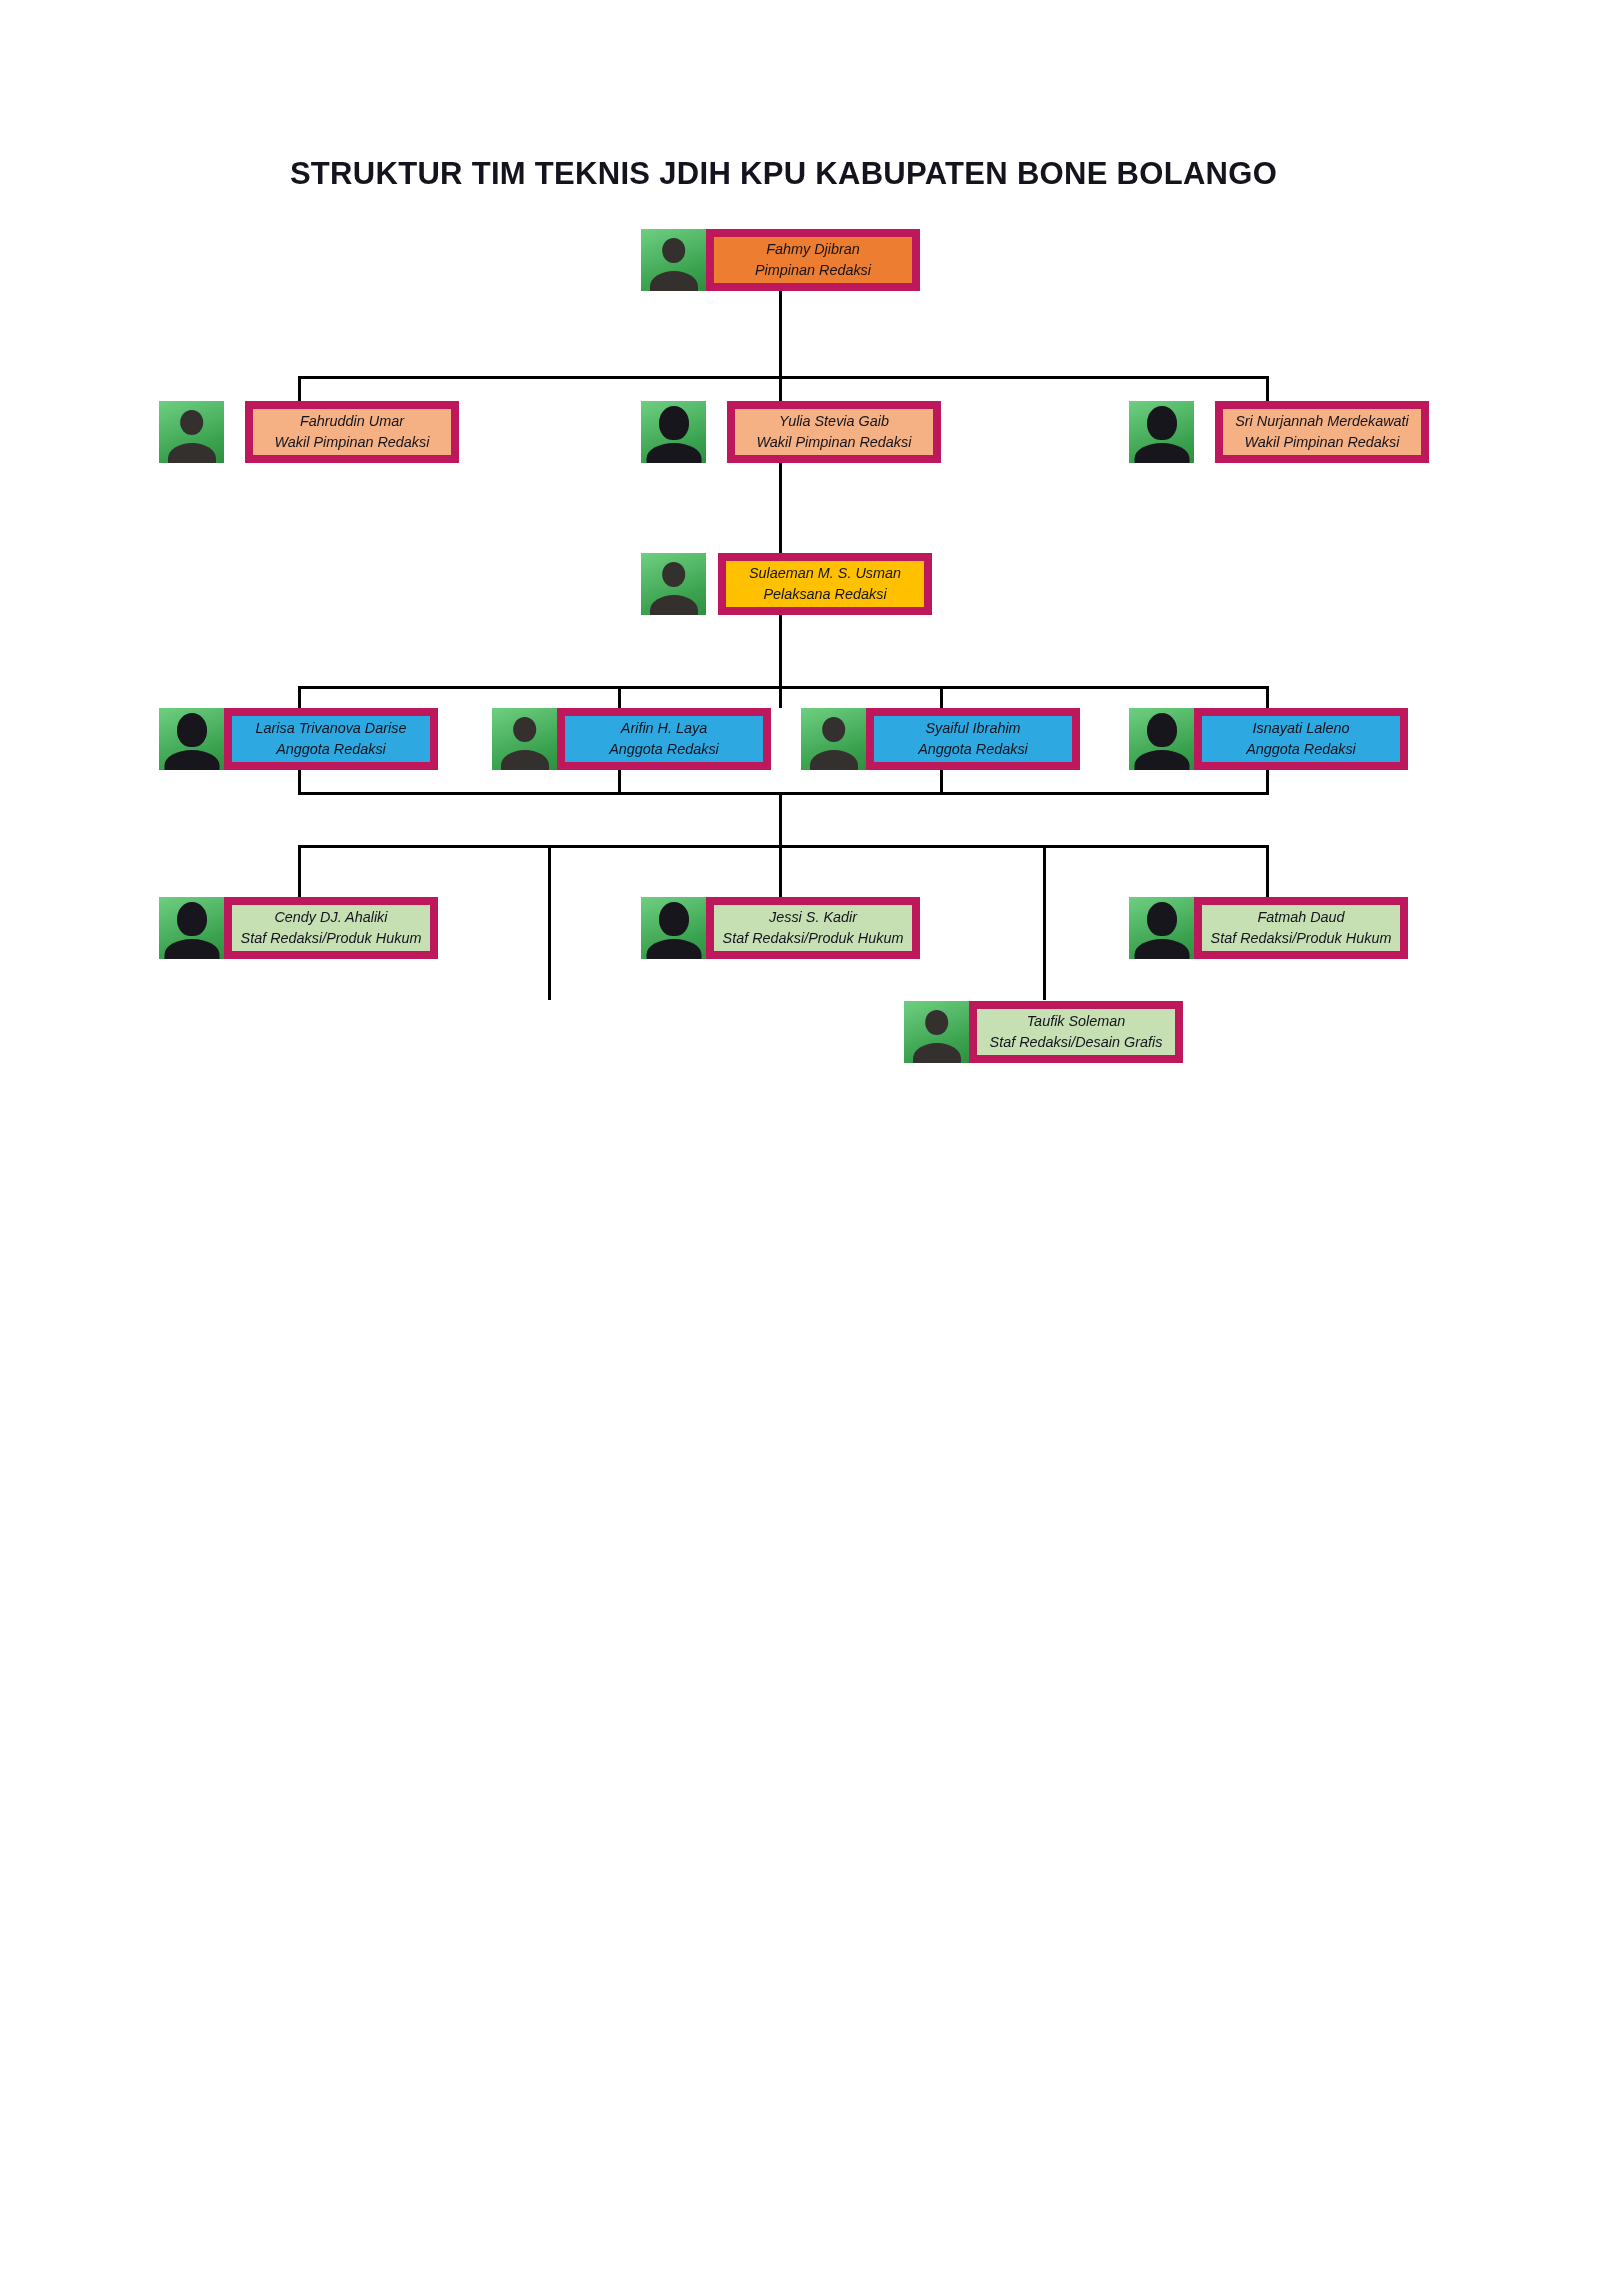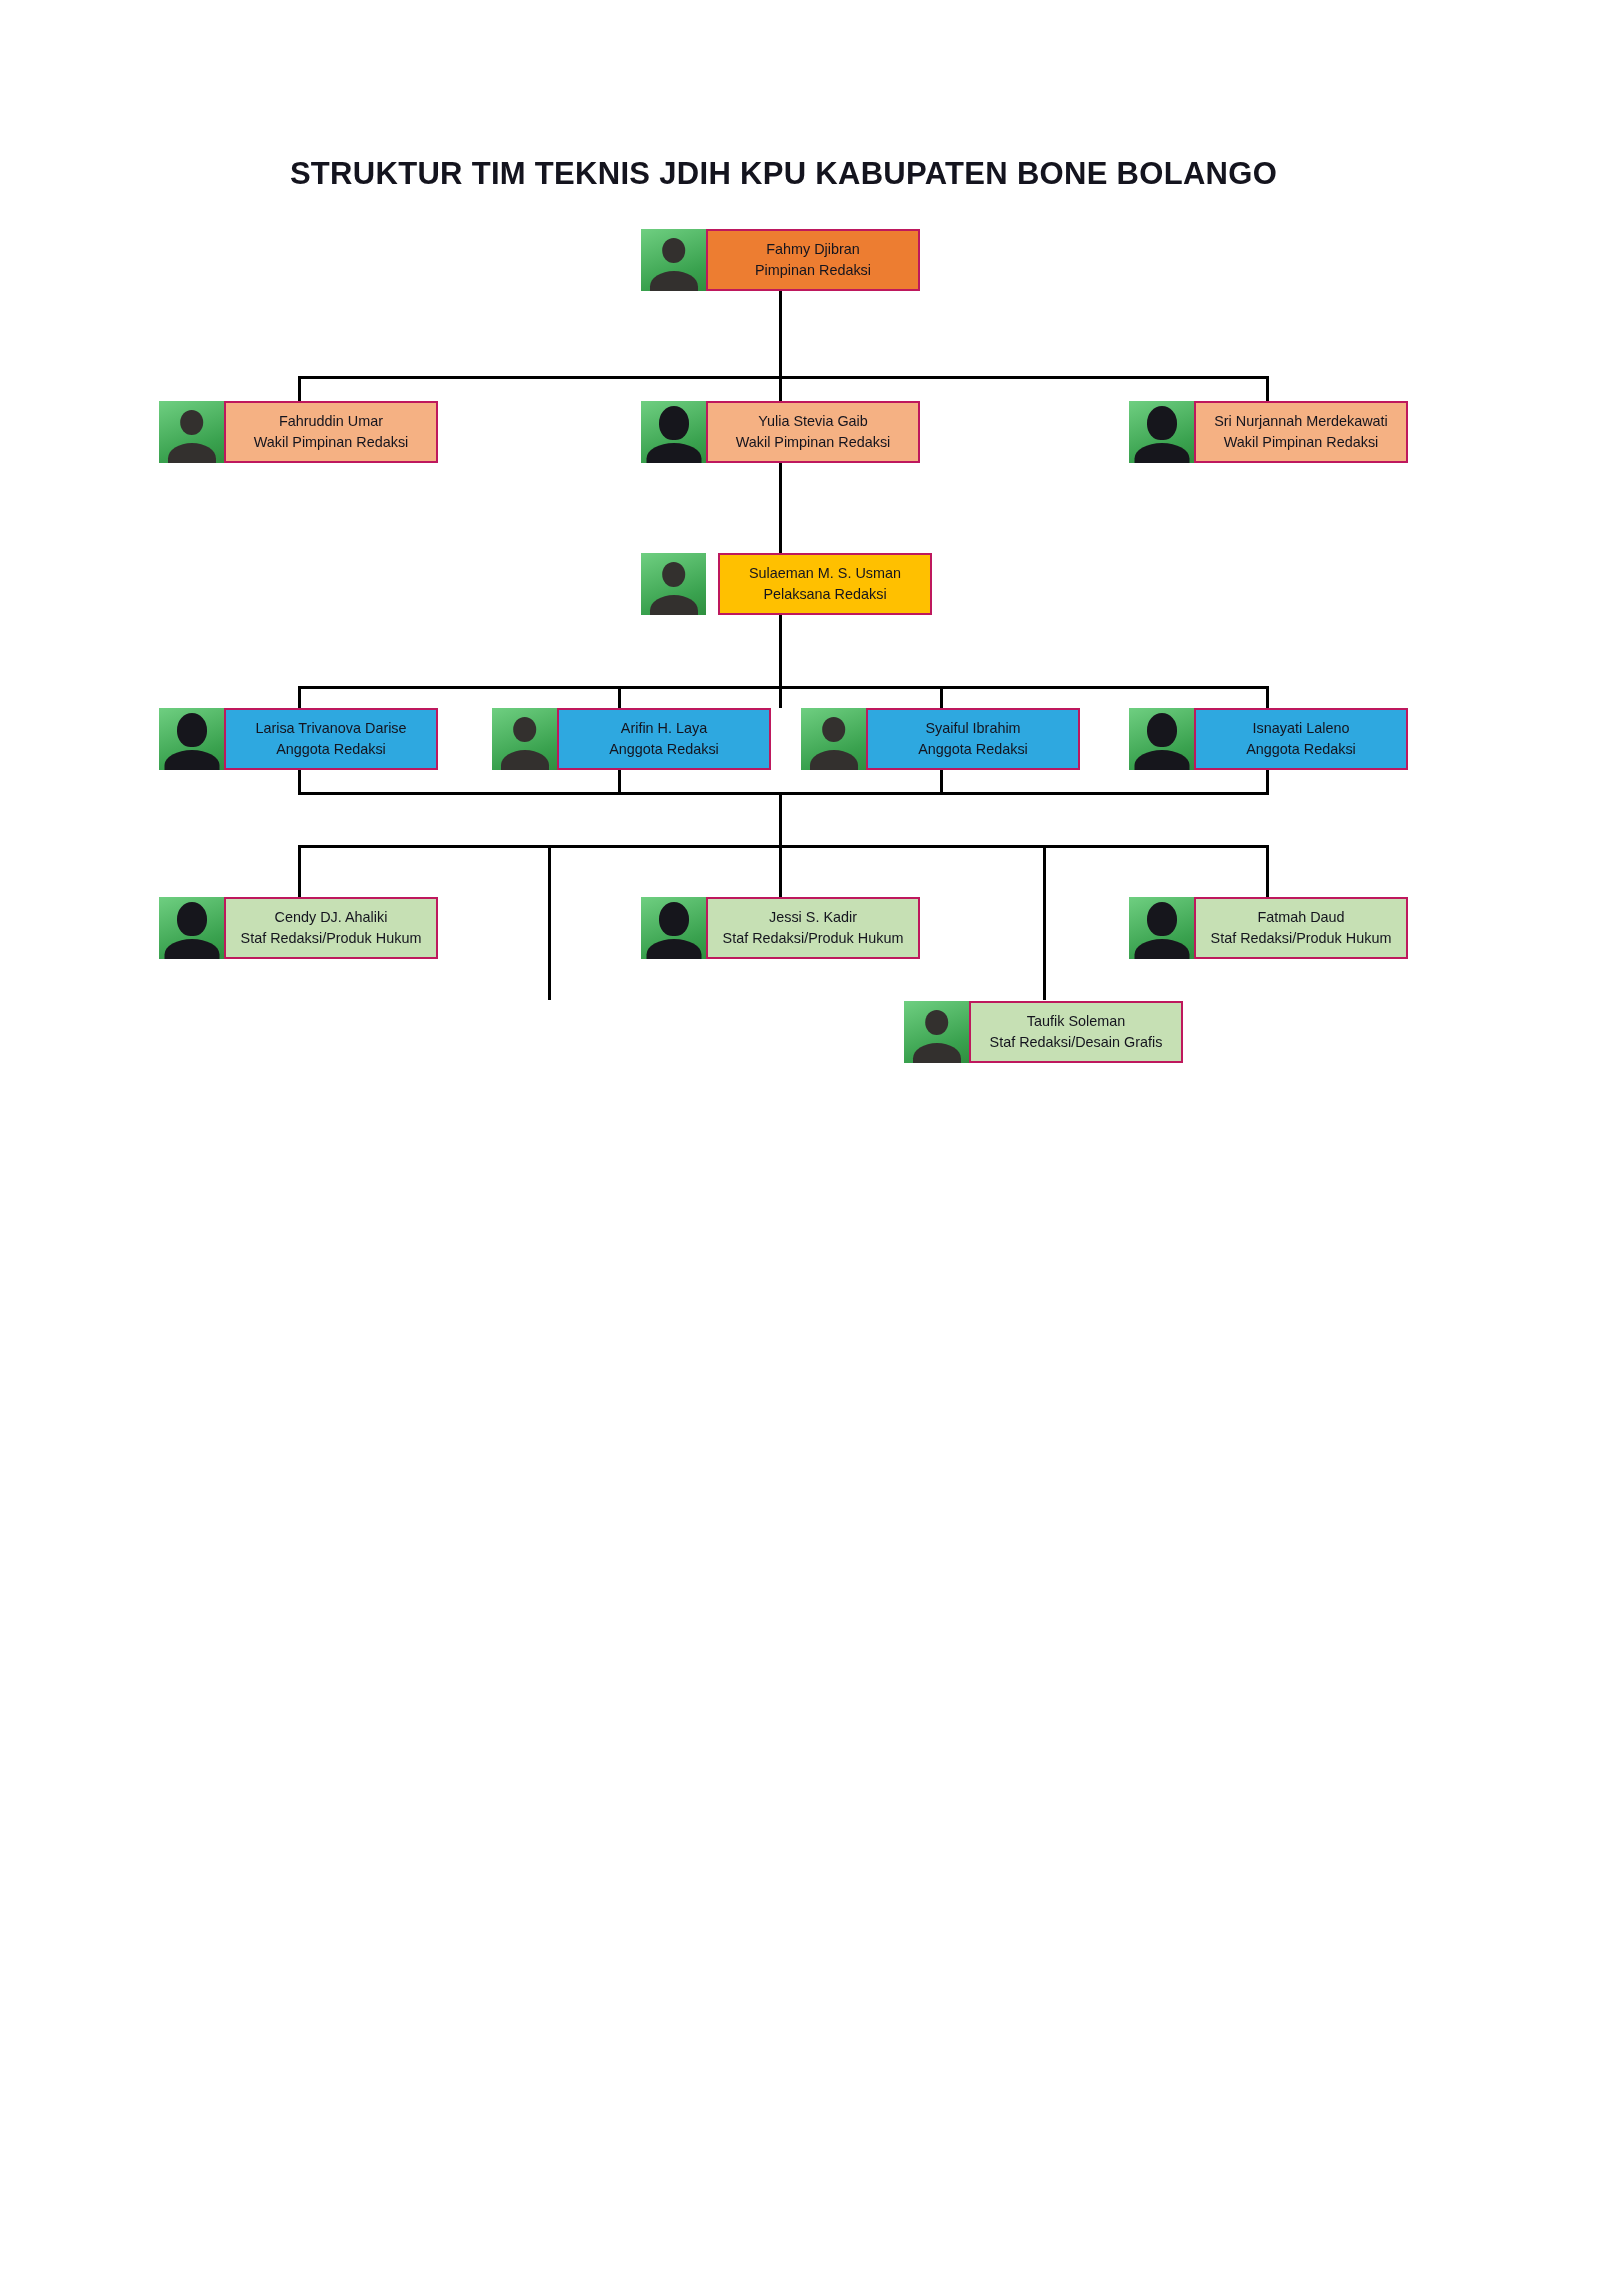--- a/index.html
+++ b/index.html
@@ -29,28 +29,28 @@
     width:48px;height:31px;border-radius:50% 50% 0 0;background:#33302e;
   }
   .photo[data-variant="hijab"]::before{
     width:30px;height:34px;top:5.2px;border-radius:50% 50% 46% 46%;background:#16161c;
   }
   .photo[data-variant="hijab"]::after{
     width:55px;background:#16161c;
   }
   .label{
     flex:0 0 214px;width:214px;box-sizing:border-box;
-    border:2px solid #be185d;display:flex;flex-direction:column;
+    border:8px solid #be185d;display:flex;flex-direction:column;
     justify-content:center;align-items:center;text-align:center;
-    gap:3.3px;padding:2.6px 5.2px;
+    gap:3.3px;padding:2.6px 5.2px;font-style:italic;
   }
   .label .name,.label .role{font-size:14.4px;line-height:17px;color:var(--text,#14141e);}
 
   .lv1 .label{background:var(--pimpinan,#ED7D31);}
-  .lv2 .label{background:var(--wakil,#F5B183);}
+  .lv2 .label{background:var(--wakil,#F5B183);margin-left:21px;}
   .lv3 .label{background:var(--pelaksana,#FFC000);margin-left:12px;}
   .lv4 .label{background:var(--anggota,#2EA8E0);}
   .lv5 .label{background:var(--staf,#C6E0B4);}
 
   
   .conn{position:absolute;background:var(--line,#000000);}
 </style>
 </head>
 <body>
 

